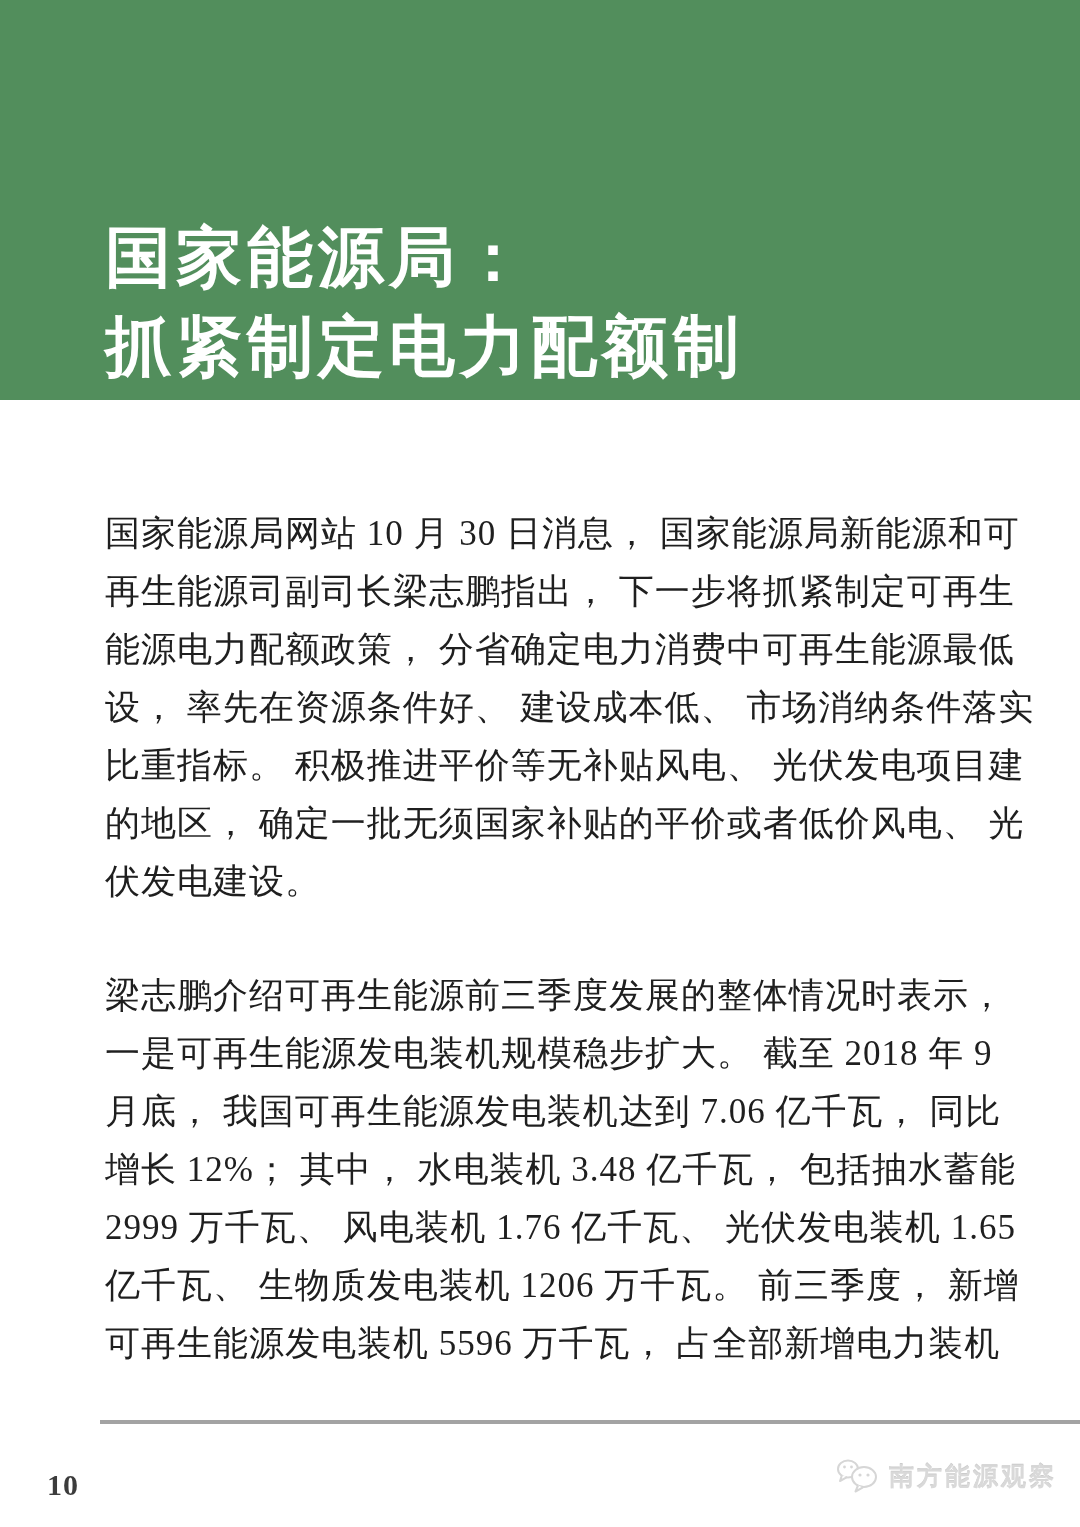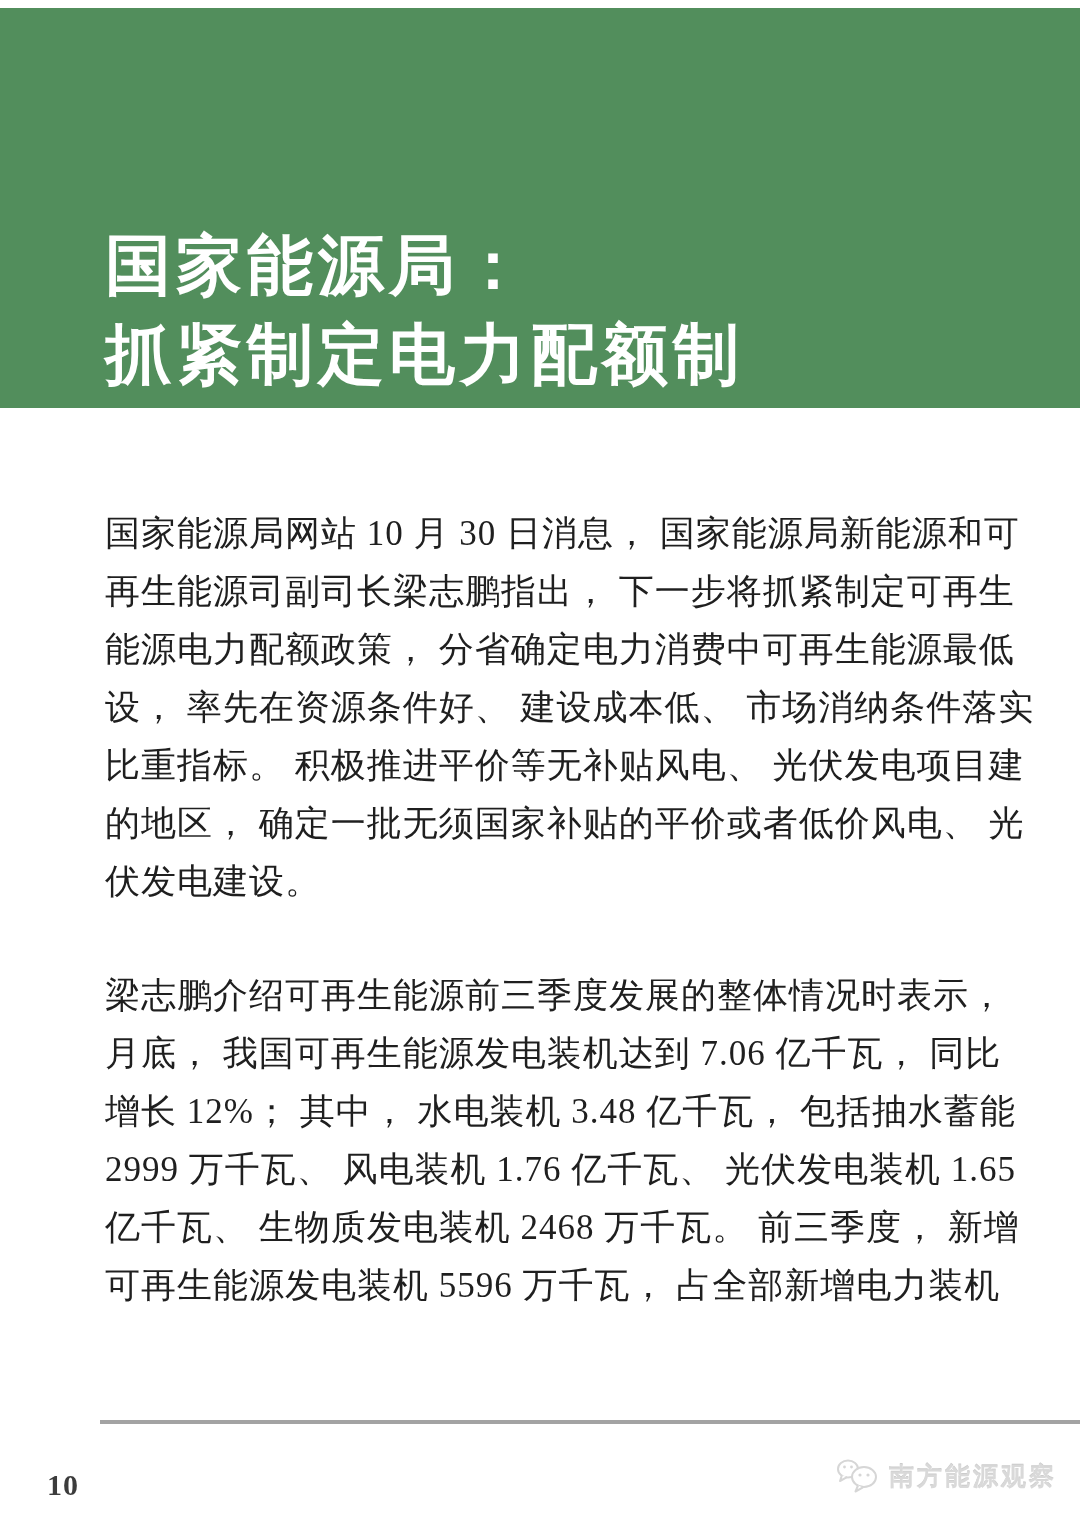--- a/index.html
+++ b/index.html
@@ -10,21 +10,20 @@
     background: #ffffff;
     overflow: hidden;
     font-family: "Liberation Serif", "DejaVu Serif", serif;
   }
   
   .header-banner {
     position: absolute;
     left: 0; top: 0;
     width: 1080px; height: 400px;
     background: #528e5c;
-    margin-top: 8px;
   }
   .article-title {
     position: absolute;
     left: 105px; top: 213px;
     color: #ffffff;
     font-size: 66px;
     font-weight: bold;
     line-height: 89px;
     letter-spacing: 5px;
     white-space: nowrap;
@@ -94,24 +93,25 @@
         <div class="text-line">国家能源局网站 10 月 30 日消息， 国家能源局新能源和可</div>
         <div class="text-line">再生能源司副司长梁志鹏指出， 下一步将抓紧制定可再生</div>
         <div class="text-line">能源电力配额政策， 分省确定电力消费中可再生能源最低</div>
         <div class="text-line">设， 率先在资源条件好、 建设成本低、 市场消纳条件落实</div>
         <div class="text-line">比重指标。 积极推进平价等无补贴风电、 光伏发电项目建</div>
         <div class="text-line">的地区， 确定一批无须国家补贴的平价或者低价风电、 光</div>
         <div class="text-line">伏发电建设。</div>
       </div>
       <div class="paragraph">
         <div class="text-line">梁志鹏介绍可再生能源前三季度发展的整体情况时表示，</div>
+        <div class="text-line">一是可再生能源发电装机规模稳步扩大。 截至 2018 年 9</div>
         <div class="text-line">月底， 我国可再生能源发电装机达到 7.06 亿千瓦， 同比</div>
         <div class="text-line">增长 12%； 其中， 水电装机 3.48 亿千瓦， 包括抽水蓄能</div>
         <div class="text-line">2999 万千瓦、 风电装机 1.76 亿千瓦、 光伏发电装机 1.65</div>
-        <div class="text-line">亿千瓦、 生物质发电装机 2468 万千瓦。 前三季度， 新增</div>
+        <div class="text-line">亿千瓦、 生物质发电装机 1206 万千瓦。 前三季度， 新增</div>
         <div class="text-line">可再生能源发电装机 5596 万千瓦， 占全部新增电力装机</div>
       </div>
     </div>
 
   <div class="footer-divider"></div>
 
   <div class="page-number">10</div>
 
   <div class="brand-watermark">
     <span class="wechat-icon">

